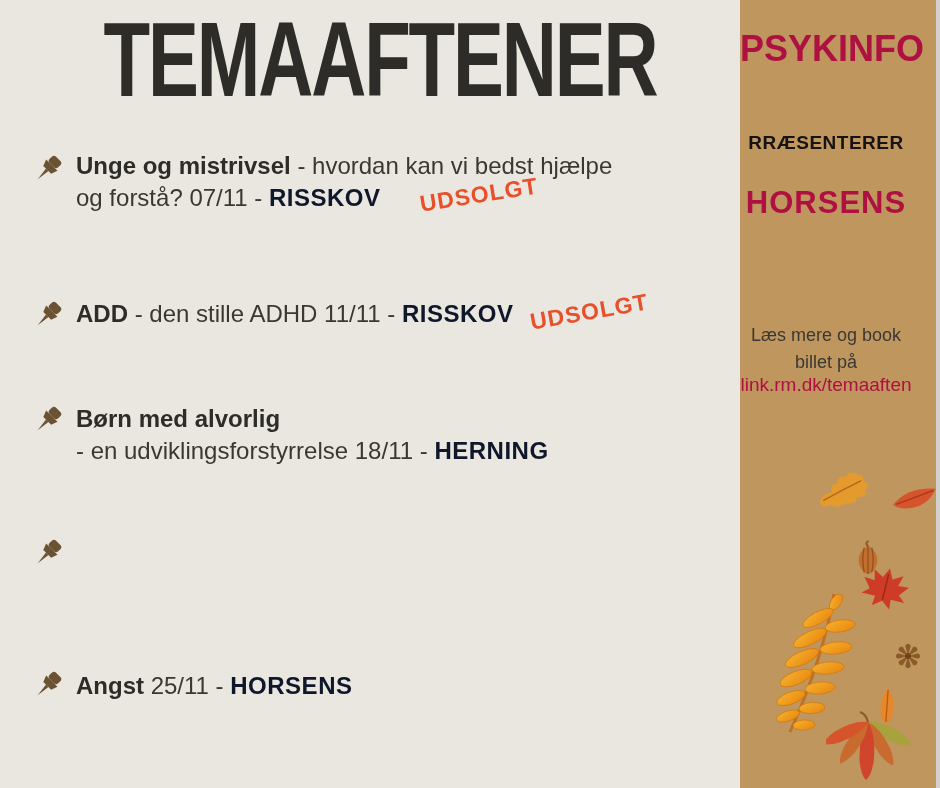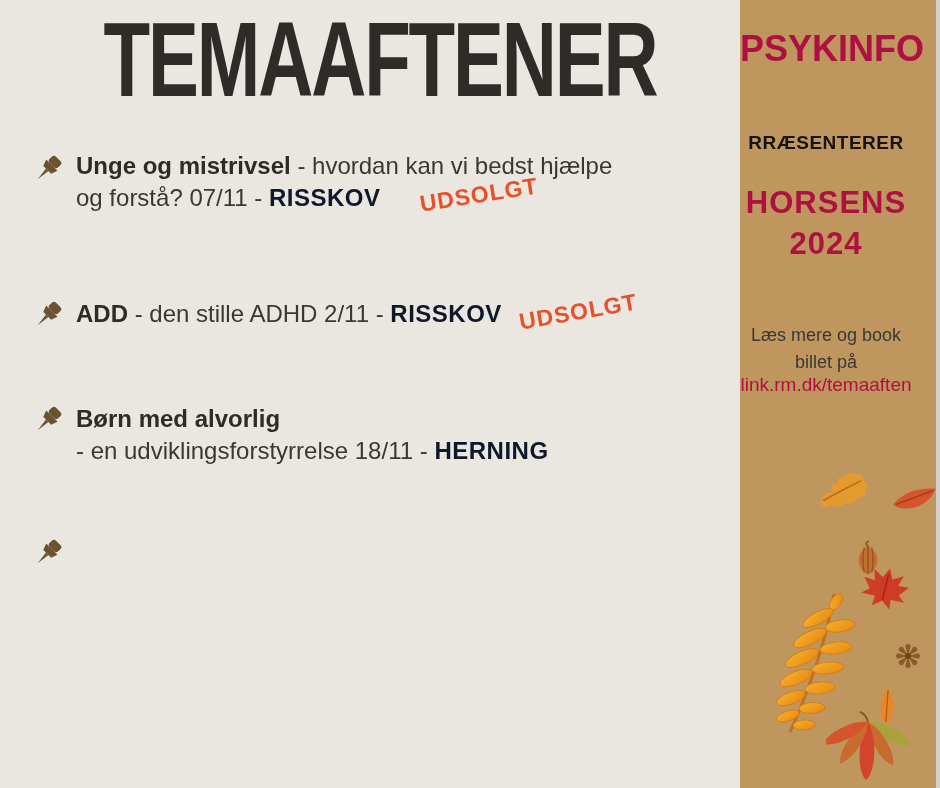--- a/index.html
+++ b/index.html
@@ -126,51 +126,58 @@
       <p class="event-text"><span class="ename">Unge og mistrivsel</span><span class="details"> - hvordan kan vi bedst hjælpe
 og forstå? 07/11 - </span><span class="loc">RISSKOV</span><span class="soldout">UDSOLGT</span></p>
     </div>
 
     <div class="event e2">
       <span class="pin">
         <svg viewBox="0 0 34 34" width="34" height="34">
             <use href="#pushpin"></use>
           </svg>
       </span>
-      <p class="event-text"><span class="ename">ADD</span><span class="details"> - den stille ADHD 2/11 - </span><span class="loc">RISSKOV</span><span class="soldout">UDSOLGT</span></p>
+      <p class="event-text"><span class="ename">ADD</span><span class="details"> - den stille ADHD 11/11 - </span><span class="loc">RISSKOV</span><span class="soldout">UDSOLGT</span></p>
     </div>
 
     <div class="event e3">
       <span class="pin">
         <svg viewBox="0 0 34 34" width="34" height="34">
             <use href="#pushpin"></use>
           </svg>
       </span>
       <p class="event-text"><span class="ename">Børn med alvorlig</span><span class="details">
 - en udviklingsforstyrrelse 18/11 - </span><span class="loc">HERNING</span></p>
     </div>
 
     <div class="event e4">
       <span class="pin">
         <svg viewBox="0 0 34 34" width="34" height="34">
             <use href="#pushpin"></use>
           </svg>
       </span>
     </div>
 
+    <div class="event e5">
+      <span class="pin">
+        <svg viewBox="0 0 34 34" width="34" height="34">
+            <use href="#pushpin"></use>
+          </svg>
+      </span>
+      <p class="event-text"><span class="ename">Angst</span><span class="details"> 25/11 - </span><span class="loc">HORSENS</span></p>
+    </div>
   </div>
 
   <aside class="sidebar">
     <div class="txt brand">
       <div>PSYKINFO</div>
     </div>
     <div class="txt presents">RRÆSENTERER</div>
     <div class="txt month">
       <div>HORSENS</div>
-      <div>2024</div>
     </div>
     <div class="txt cta">
       <div>Læs mere og book</div>
       <div>billet på</div>
     </div>
     <div class="txt linkline">link.rm.dk/temaaften</div>
 
     <svg class="leaf lf-oak" viewBox="0 0 60 40">
       <path d="M2 28 Q8 18 18 20 Q16 10 26 12 Q26 3 36 6 Q41 0 48 6 Q58 8 54 15 Q62 20 54 25 Q56 33 44 31 Q40 39 30 35 Q18 40 14 33 Q4 37 2 28 Z" fill="#e59a2e"></path>
       <path d="M6 27 Q28 20 52 14" stroke="#b4671a" stroke-width="1.6" fill="none"></path>

